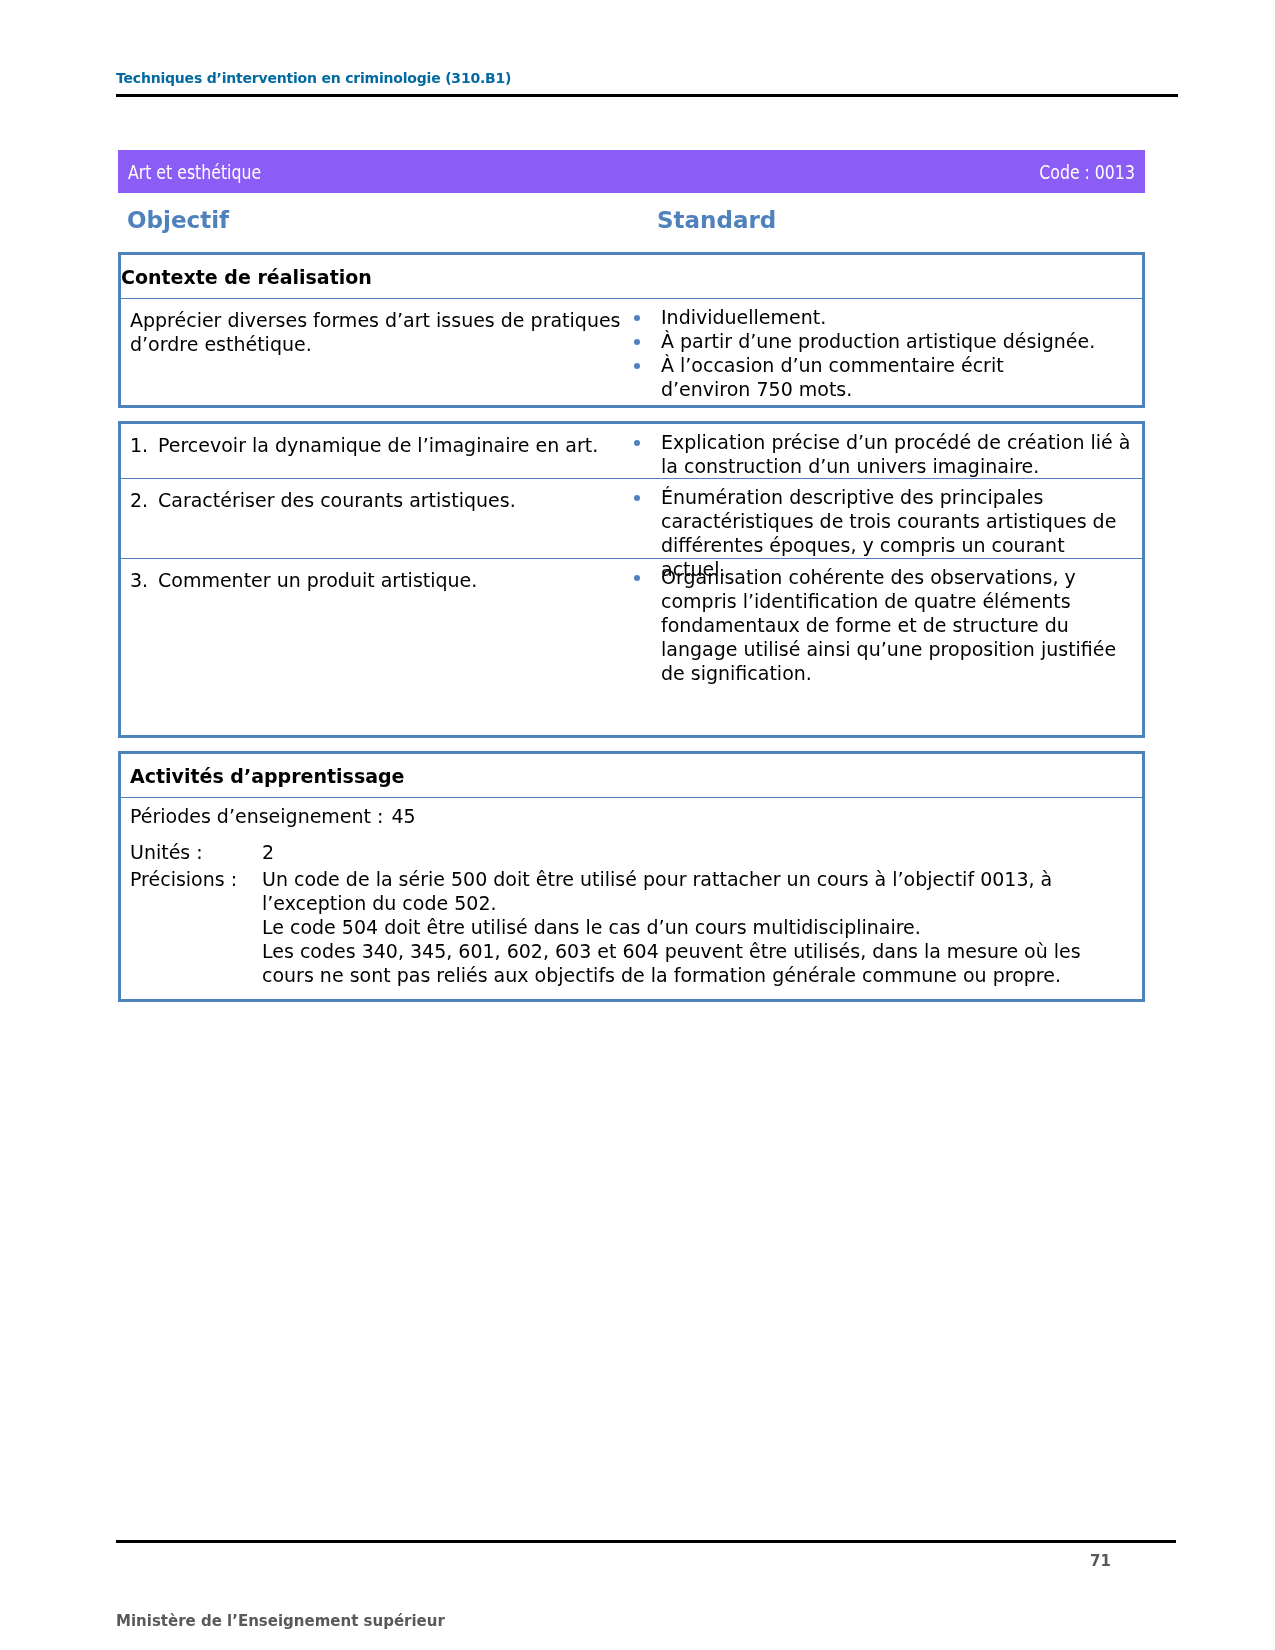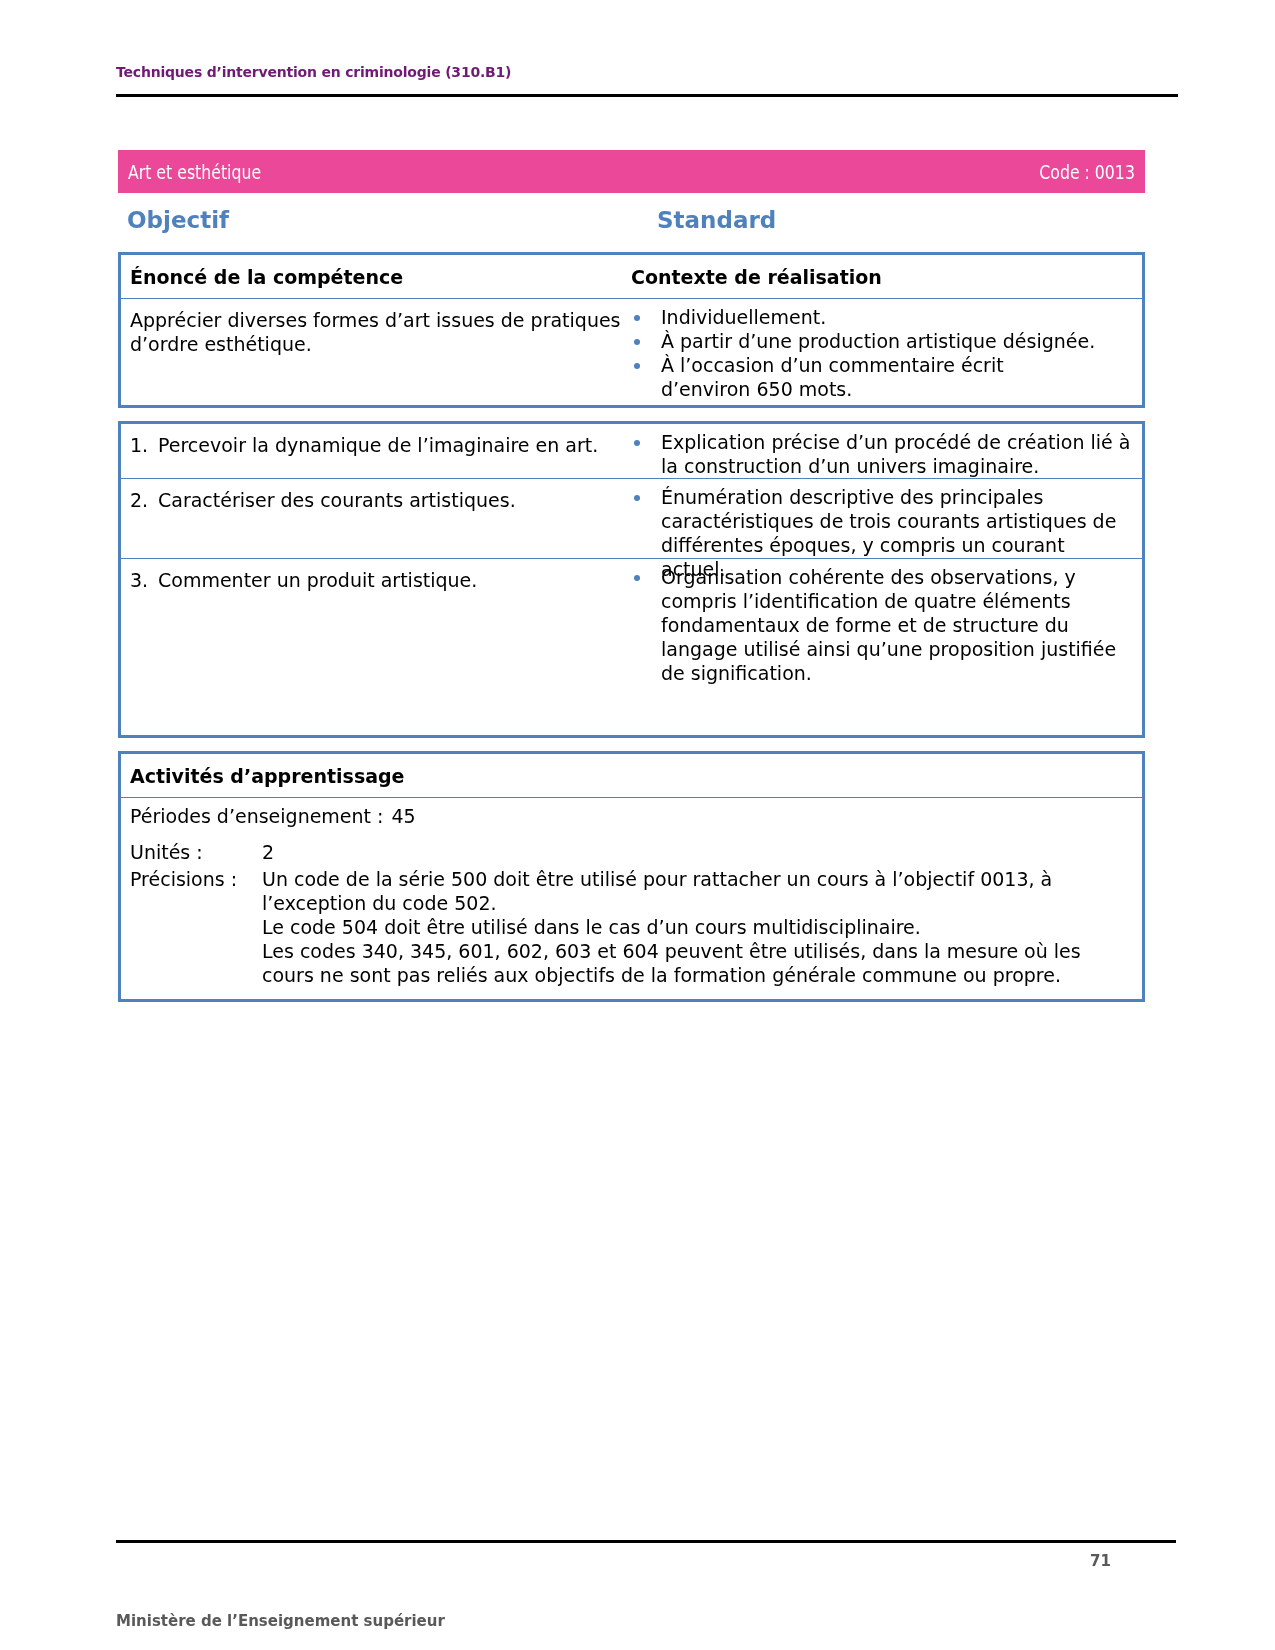--- a/index.html
+++ b/index.html
@@ -1,19 +1,19 @@
 <!DOCTYPE html>
 <html><head>
 <meta charset="utf-8">
 <style>
   html, body { margin: 0; padding: 0; background: #ffffff; }
   body { width: 1275px; height: 1650px; position: relative; font-family: "DejaVu Sans", sans-serif; color: #000; overflow: hidden; }
-  .hdr-text { position: absolute; left: 116px; top: 64px; font-size: 14px; font-weight: bold; color: #701a75; font-family: "DejaVu Sans", sans-serif; letter-spacing: -0.2px; }
+  .hdr-text { position: absolute; left: 116px; top: 70px; font-size: 14px; font-weight: bold; color: #0369a1; font-family: "DejaVu Sans", sans-serif; letter-spacing: -0.2px; }
   .hdr-rule { position: absolute; left: 116px; top: 94px; width: 1062px; height: 3px; background: #000; }
-  .banner { position: absolute; left: 118px; top: 150px; width: 1027px; height: 43px; background: #ec4899; color: #fff; font-size: 19px; display: flex; justify-content: space-between; align-items: center; padding: 0 10px; box-sizing: border-box; font-family: "DejaVu Sans Condensed", "DejaVu Sans", sans-serif; }
+  .banner { position: absolute; left: 118px; top: 150px; width: 1027px; height: 43px; background: #8b5cf6; color: #fff; font-size: 19px; display: flex; justify-content: space-between; align-items: center; padding: 0 10px; box-sizing: border-box; font-family: "DejaVu Sans Condensed", "DejaVu Sans", sans-serif; }
   .banner span { transform: scaleX(0.92); transform-origin: left center; }
   .banner .code { transform-origin: right center; }
   .sec-head { position: absolute; top: 207px; font-size: 23px; font-weight: bold; color: #4f81bd; }
   .box { position: absolute; left: 118px; width: 1027px; border: 3px solid #4f81bd; box-sizing: border-box; }
   .row { display: flex; border-bottom: 1px solid #4f81bd; }
   .row:last-child { border-bottom: none; justify-content: center; }
   .col-l { width: 510px; padding: 0 9px; box-sizing: border-box; }
   .col-r { flex: 1; padding: 0 9px 0 0; box-sizing: border-box; }
   .th { font-weight: bold; font-size: 19px; height: 43px; display: flex; align-items: center; }
   .th .col-l, .th .col-r { display: flex; align-items: center; }
@@ -37,30 +37,29 @@
 <div class="banner">
   <span>Art et esthétique</span>
   <span class="code">Code : 0013</span>
 </div>
 
 <div class="sec-head" style="left:127px">Objectif</div>
 <div class="sec-head" style="left:657px">Standard</div>
 
 <div class="box" style="top:252px; height:156px">
   <div class="row th">
-    <div class="col-l">Énoncé de la compétence</div>
     <div class="col-r">Contexte de réalisation</div>
   </div>
   <div class="row" style="padding-top:6px">
     <div class="col-l cell-text" style="padding-top:3px">Apprécier diverses formes d’art issues de pratiques d’ordre esthétique.</div>
     <div class="col-r">
       <ul class="bul">
         <li>Individuellement.</li>
         <li>À partir d’une production artistique désignée.</li>
-        <li style="padding-right:40px">À l’occasion d’un commentaire écrit d’environ 650 mots.</li>
+        <li style="padding-right:40px">À l’occasion d’un commentaire écrit d’environ 750 mots.</li>
       </ul>
     </div>
   </div>
 </div>
 
 <div class="box" style="top:421px; height:317px">
   <div class="row" style="height:55px; padding-top:6px; box-sizing:border-box">
     <div class="col-l cell-text" style="padding-top:3px"><span class="num">1.</span><span>Percevoir la dynamique de l’imaginaire en art.</span></div>
     <div class="col-r">
         <ul class="bul">

